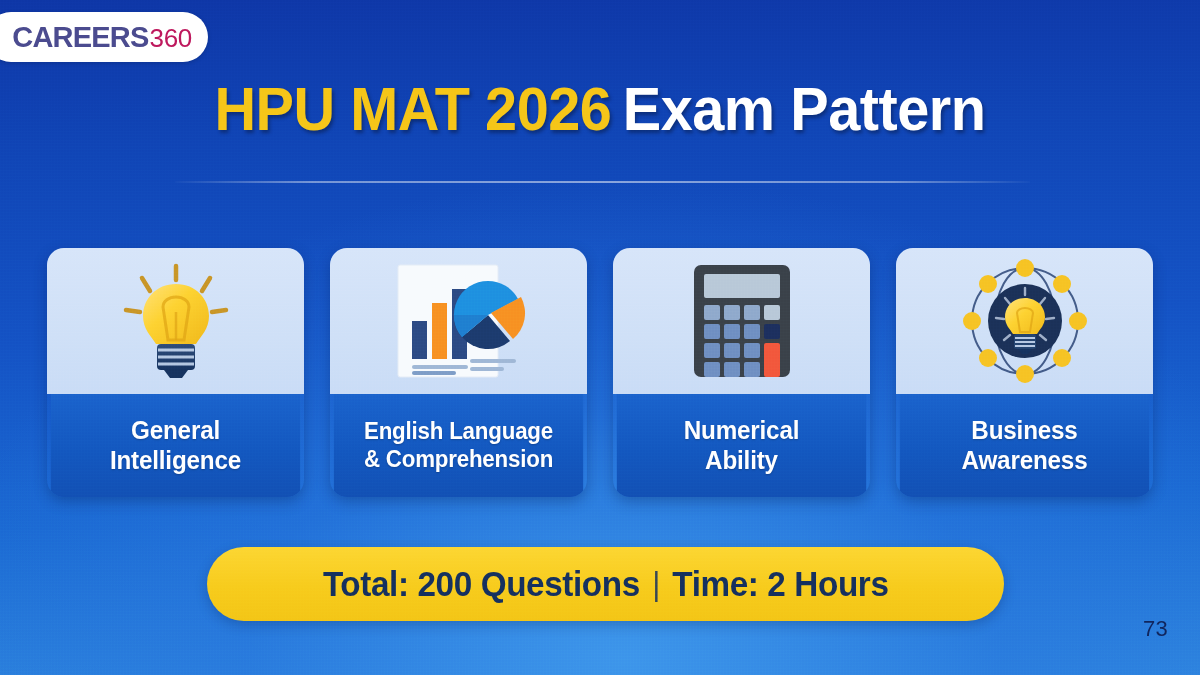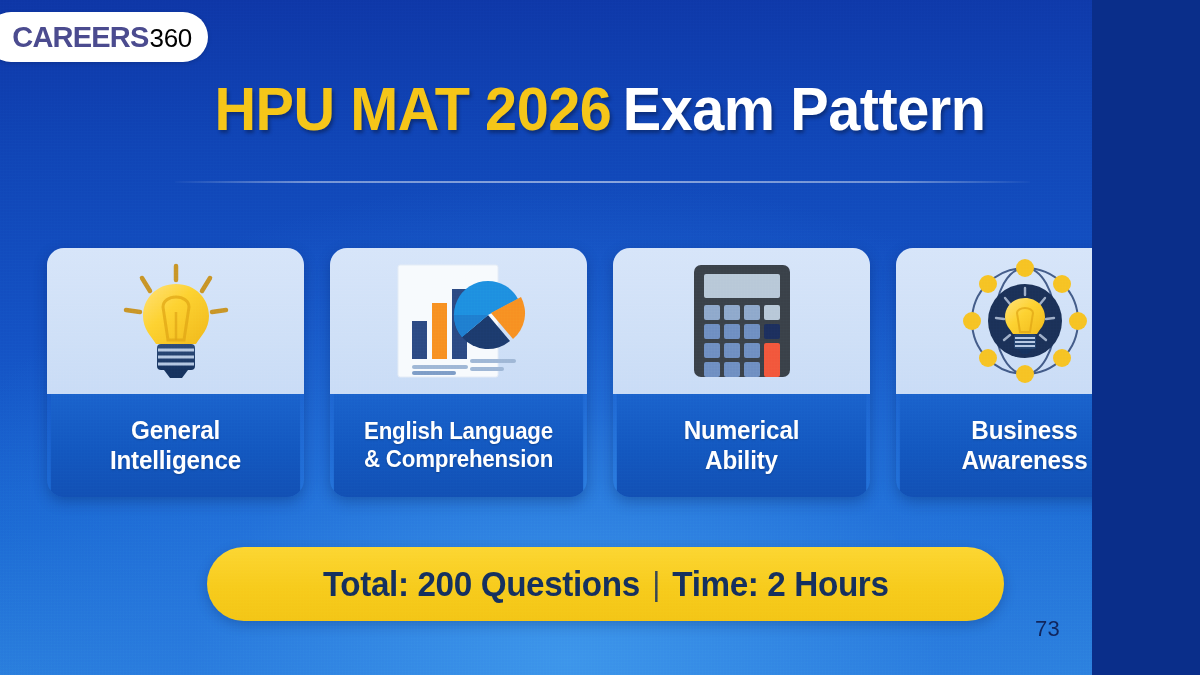--- a/index.html
+++ b/index.html
@@ -5,21 +5,21 @@
 <style>
   html, body {
     margin: 0;
     padding: 0;
     background: #0a2e8a;
   }
   * { box-sizing: border-box; }
 
   .canvas {
     position: relative;
-    width: 1092px;
+    width: 1200px;
     height: 675px;
     overflow: hidden;
     font-family: "Liberation Sans", "DejaVu Sans", sans-serif;
     background:
       radial-gradient(ellipse 900px 620px at 52% 98%, rgba(62,150,235,0.95) 0%, rgba(40,118,222,0.55) 42%, rgba(20,70,190,0.0) 78%),
       linear-gradient(178deg, #0e36a6 0%, #1045b6 22%, #1452c4 48%, #1a68d2 74%, #2f86df 100%);
   }
   
   .canvas::after {
     content: "";
@@ -55,21 +55,21 @@
   .logo-careers {
     font-size: 29px;
     font-weight: 800;
     color: #4b4b8f;
     letter-spacing: -0.8px;
     font-family: "Liberation Sans", "DejaVu Sans", sans-serif;
   }
   .logo-360 {
     font-size: 26px;
     font-weight: 400;
-    color: #000000;
+    color: #be185d;
     letter-spacing: -0.3px;
     margin-left: 1px;
     font-family: "Liberation Sans", "DejaVu Sans", sans-serif;
   }
 
   
   .title {
     position: absolute;
     left: 0;
     top: 78px;

